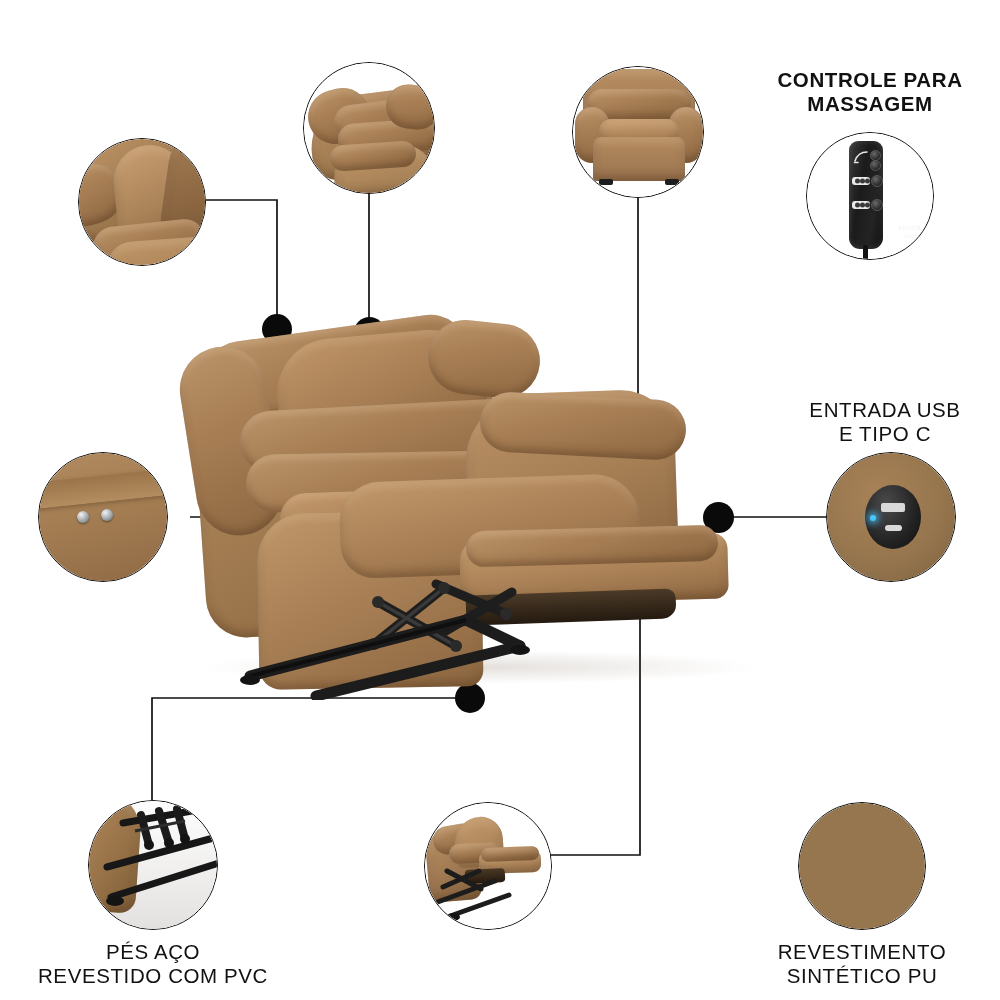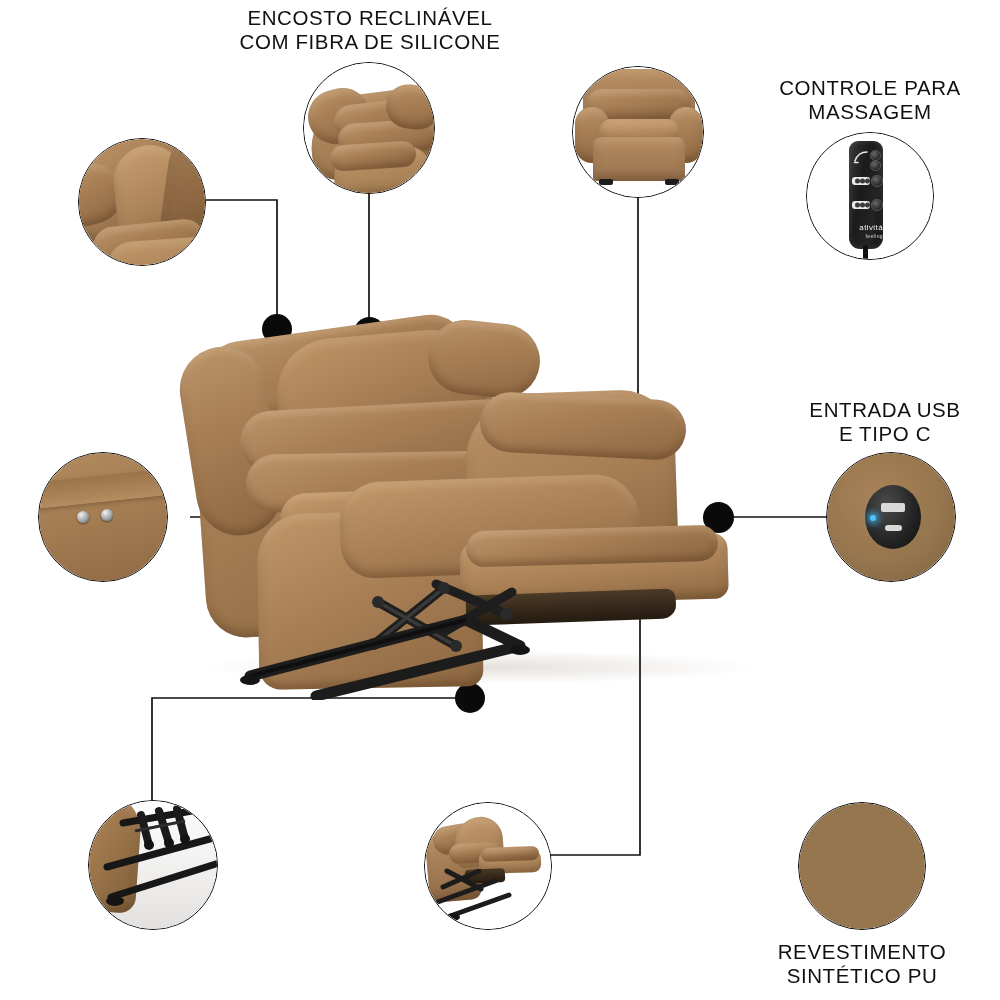--- a/index.html
+++ b/index.html
@@ -82,21 +82,21 @@
     width:5px;height:5px;border-radius:50%;background:#3a3a3a;
   }
   .remote-dial{
     position:absolute;border-radius:50%;
     background:radial-gradient(circle at 35% 32%,#6a6a6a,#242424 72%);
     border:1px solid #595959;
   }
   .remote-brand{
     position:absolute;color:#f2f2f2;
     font-family:"Liberation Sans",sans-serif;
-    letter-spacing:.4px;text-align:right;
+    letter-spacing:.4px;text-align:right;padding-left:38px;
   }
   .remote-cord{position:absolute;background:#111;border-radius:2px;}
 
   
   .usb-plate{
     position:absolute;
     background:radial-gradient(ellipse at 38% 30%,#4b4b4b 0%,#242424 58%,#0e0e0e 100%);
     border-radius:50%;
   }
   .usb-a{position:absolute;background:#d9d9d9;border-radius:2px;}
@@ -263,22 +263,20 @@
             border-radius:36px 20px 18px 30px;transform:rotate(8deg);
             background:linear-gradient(160deg,#a57e54,#8a6540 60%,#6f5030);"></div>
       <div class="roll" style="left:14px;top:84px;width:112px;height:40px;
             border-radius:22px;transform:rotate(-6deg);"></div>
       <div class="pad" style="left:28px;top:100px;width:120px;height:50px;
             border-radius:26px 26px 12px 12px;transform:rotate(-4deg);
             background:linear-gradient(170deg,#c09769,#a07a50);"></div>
     </div>
   </div>
 
-  <div class="label" style="left:225px;top:6px;width:290px;">ENCOSTO RECLINÁVEL
-COM FIBRA DE SILICONE</div>
 
   <div class="bubble" style="left:303px;top:62px;width:132px;height:132px;">
     <div class="inner">
       <div style="position:absolute;inset:0;background:#ffffff;"></div>
       <div class="pad" style="left:6px;top:30px;width:126px;height:82px;
             border-radius:54px 30px 16px 24px;transform:rotate(-7deg);
             background:linear-gradient(155deg,#bd9367,#a07a50 55%,#805d38);"></div>
       <div class="roll" style="left:4px;top:26px;width:62px;height:54px;
             border-radius:30px;transform:rotate(-14deg);"></div>
       <div class="roll" style="left:30px;top:38px;width:96px;height:34px;
@@ -316,21 +314,21 @@
             background:linear-gradient(175deg,#c59b6d,#a87f55);"></div>
       <div class="pad" style="left:20px;top:70px;width:92px;height:44px;
             border-radius:8px 8px 4px 4px;
             background:linear-gradient(180deg,#b48a5e,#9a7550);"></div>
 
       <div style="position:absolute;left:26px;top:112px;width:14px;height:6px;background:#1d1d1d;border-radius:2px;"></div>
       <div style="position:absolute;left:92px;top:112px;width:14px;height:6px;background:#1d1d1d;border-radius:2px;"></div>
     </div>
   </div>
 
-  <div class="label" style="left:750px;top:76px;width:240px;">CONTROLE PARA
+  <div class="label" style="left:750px;top:68px;width:240px;font-weight:bold;">CONTROLE PARA
 MASSAGEM</div>
 
   <div class="bubble" style="left:806px;top:132px;width:128px;height:128px;">
     <div class="inner">
       <div style="position:absolute;inset:0;background:#ffffff;"></div>
 
       <div class="remote-body" style="left:42px;top:8px;width:34px;height:108px;">
 
         <svg style="position:absolute;left:4px;top:9px;width:16px;height:14px;" viewBox="0 0 16 14" xmlns="http://www.w3.org/2000/svg">
           <path d="M2,11 C4,5 8,2 14,2" stroke="#e6e6e6" stroke-width="1.6" fill="none" stroke-linecap="round"></path>
@@ -412,20 +410,22 @@
         </g>
         <g fill="#141414">
           <circle cx="60" cy="44" r="5"></circle>
             <circle cx="80" cy="42" r="5"></circle>
           <circle cx="96" cy="38" r="5"></circle>
           <ellipse cx="26" cy="100" rx="9" ry="5"></ellipse>
         </g>
       </svg>
     </div>
   </div>
+  <div class="label" style="left:20px;top:940px;width:266px;">PÉS AÇO
+REVESTIDO COM PVC</div>
 
   <div class="bubble" style="left:424px;top:802px;width:128px;height:128px;">
     <div class="inner">
       <div style="position:absolute;inset:0;background:#ffffff;"></div>
 
       <div class="pad" style="left:2px;top:24px;width:52px;height:74px;
             border-radius:28px 18px 10px 12px;transform:rotate(-5deg);
             background:linear-gradient(155deg,#bc9266,#9d7750 60%,#7f5d39);"></div>
       <div class="roll" style="left:8px;top:22px;width:44px;height:28px;
             border-radius:16px;transform:rotate(-10deg);"></div>

